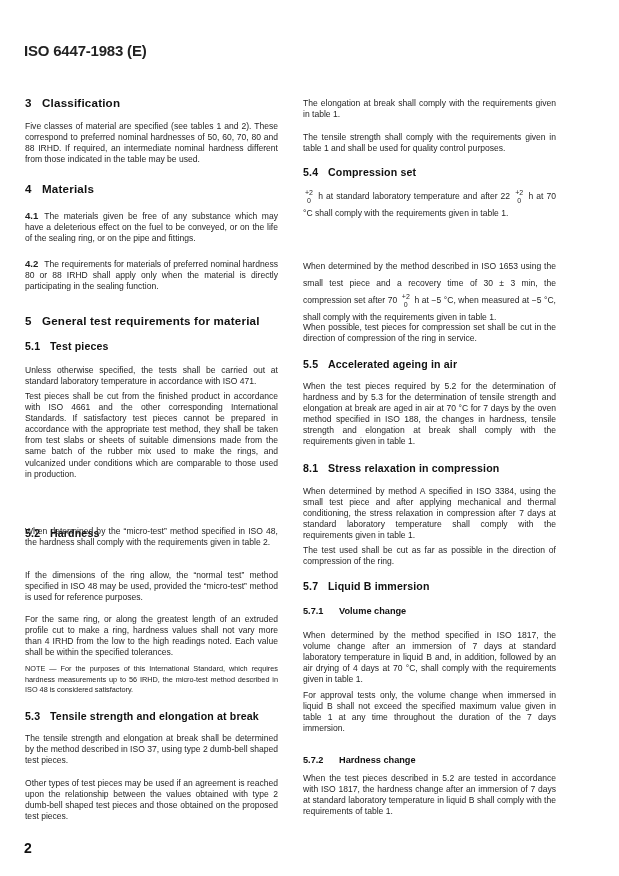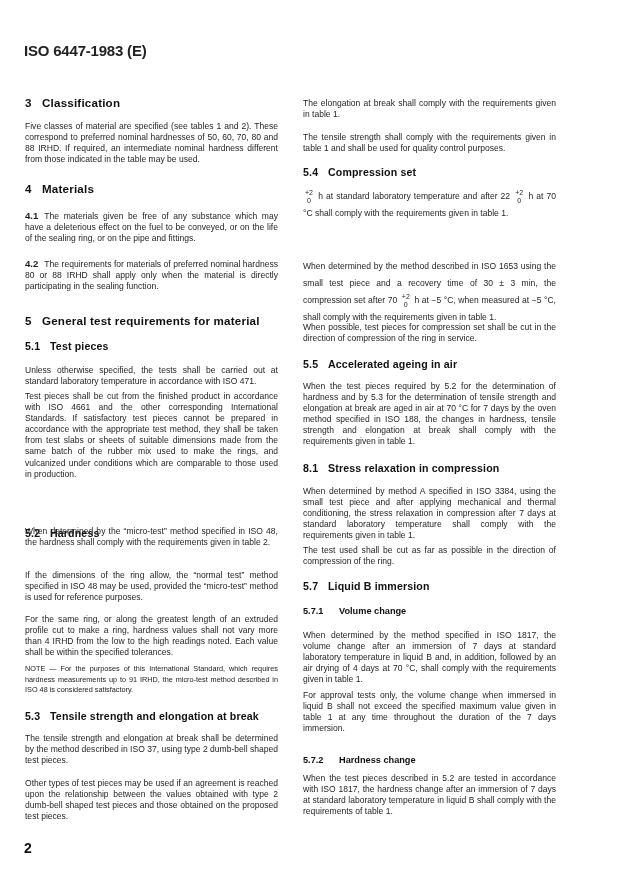--- a/index.html
+++ b/index.html
@@ -81,21 +81,21 @@
   </div>
   <div class="p" style="top:365px;">Unless otherwise specified, the tests shall be carried out at standard laboratory temperature in accordance with ISO 471.</div>
   <div class="p" style="top:391px;">Test pieces shall be cut from the finished product in accordance with ISO 4661 and the other corresponding International Standards. If satisfactory test pieces cannot be prepared in accordance with the appropriate test method, they shall be taken from test slabs or sheets of suitable dimensions made from the same batch of the rubber mix used to make the rings, and vulcanized under conditions which are comparable to those used in production.</div>
 
   <div class="h2" style="top:527px;">
     <span class="num">5.2</span><span>Hardness</span>
   </div>
   <div class="p" style="top:526px;">When determined by the “micro-test” method specified in ISO 48, the hardness shall comply with the requirements given in table 2.</div>
   <div class="p" style="top:570px;">If the dimensions of the ring allow, the “normal test” method specified in ISO 48 may be used, provided the “micro-test” method is used for reference purposes.</div>
   <div class="p" style="top:614px;">For the same ring, or along the greatest length of an extruded profile cut to make a ring, hardness values shall not vary more than 4 IRHD from the low to the high readings noted. Each value shall be within the specified tolerances.</div>
-  <div class="note" style="top:664px;">NOTE — For the purposes of this International Standard, which requires hardness measurements up to 91 IRHD, the micro-test method described in ISO 48 is considered satisfactory.</div>
+  <div class="note" style="top:664px;">NOTE — For the purposes of this International Standard, which requires hardness measurements up to 56 IRHD, the micro-test method described in ISO 48 is considered satisfactory.</div>
 
   <div class="h2" style="top:710px;">
     <span class="num">5.3</span><span>Tensile strength and elongation at break</span>
   </div>
   <div class="p" style="top:733px;">The tensile strength and elongation at break shall be determined by the method described in ISO 37, using type 2 dumb-bell shaped test pieces.</div>
   <div class="p" style="top:778px;">Other types of test pieces may be used if an agreement is reached upon the relationship between the values obtained with type 2 dumb-bell shaped test pieces and those obtained on the proposed test pieces.</div>
 </div>
 
 <div class="col right-col">
 

